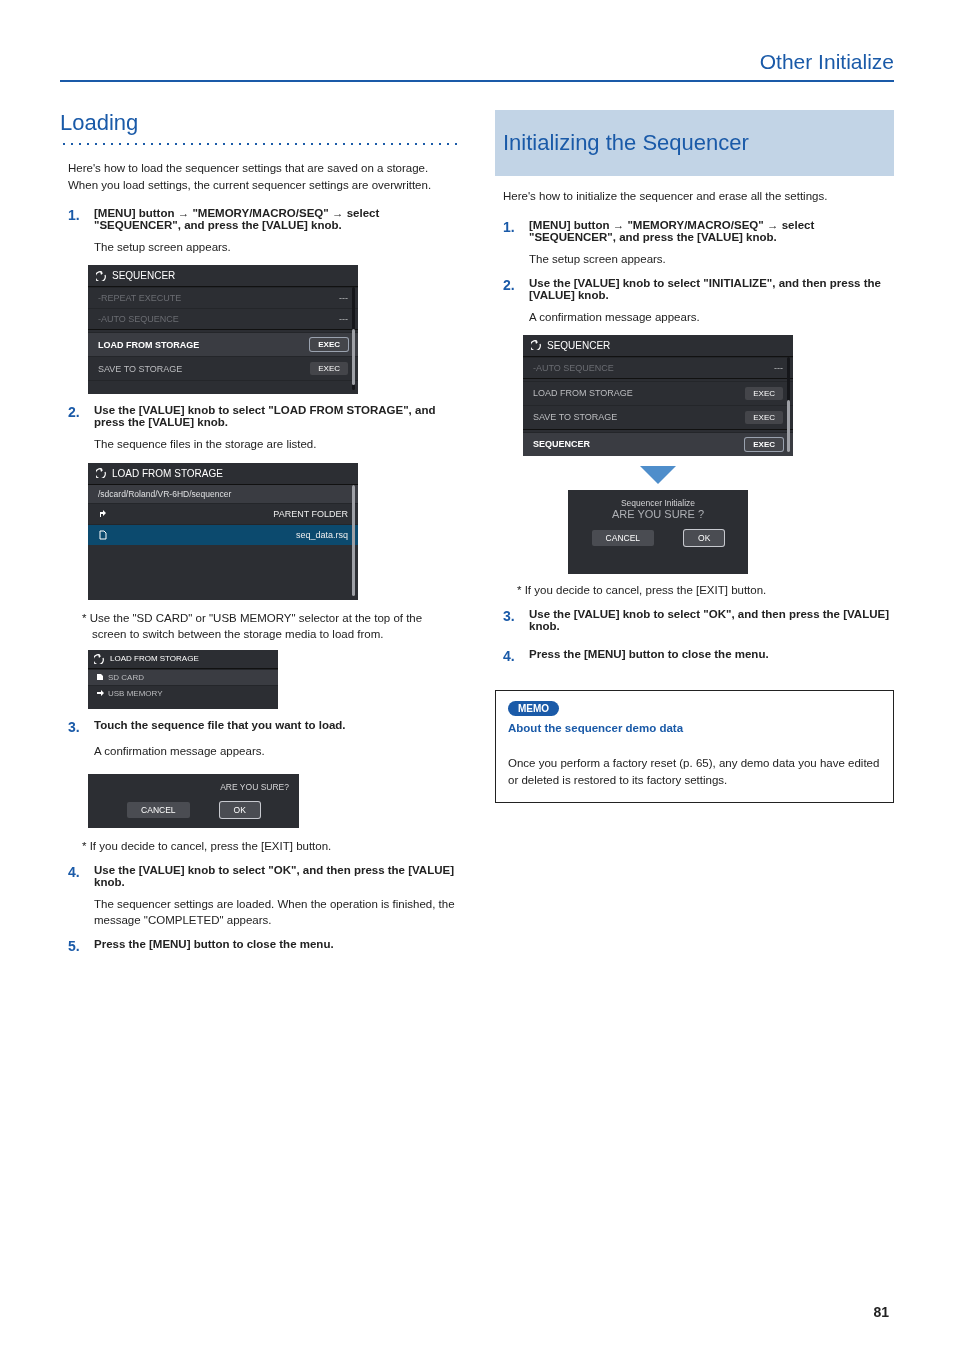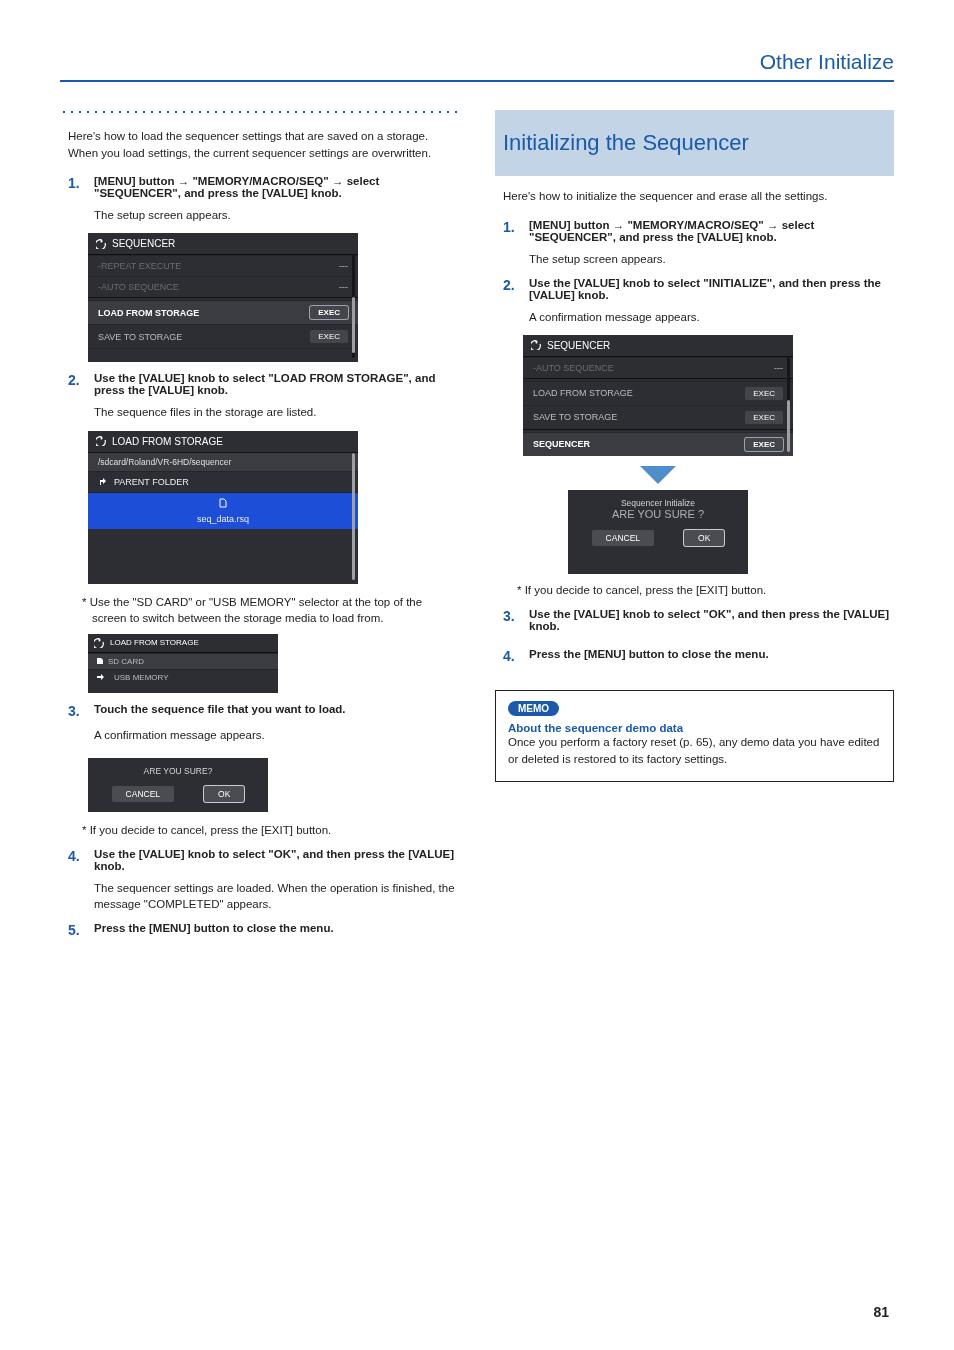--- a/index.html
+++ b/index.html
@@ -92,31 +92,31 @@
     font-size: 8px;
     padding: 2px 8px;
     border-radius: 2px;
   }
   .exec.highlight { box-shadow: 0 0 0 1px #9aa2af; }
   .ss-row.highlight { background: #3a3c42; font-weight: 700; color:#fff; }
   .ss-scroll { position:absolute; right:3px; top:22px; bottom:4px; width:3px; background:#15161a; border-radius:2px; }
   .ss-scroll .thumb { position:absolute; left:0; right:0; background:#9ea0a6; border-radius:2px; }
 
   .ss .path { background:#3a3c42; padding:4px 10px; color:#dfe0e2; font-size:8.5px; }
-  .folder-row { display:flex; align-items:center; gap:6px; padding:5px 10px; border-top:1px solid #24262a; }
+  .folder-row { display:flex; align-items:center; gap:6px; padding:5px 10px; border-top:1px solid #24262a;justify-content:space-between; }
   .file-ico, .fold-ico { width:10px; height:10px; }
 
   .small-ss { width: 190px; margin-left: 28px; font-size:8px; }
   .small-ss .ss-head { font-size: 8px; padding:4px 6px;}
   .small-ss .ss-row { padding:3px 8px; font-size:8px; }
 
   
   .confirm {
-    width: 180px; margin: 15px 0 10px 28px;
-    background: #2c2e33; color:#fff; text-align:center;
+    width: 211px; margin: 15px 0 10px 28px;
+    background: #2c2e33; color:#fff; text-align:right;
     padding: 8px 10px 10px; font-size: 9px;
   }
   .confirm .q { margin-bottom:10px; color:#d5d5d7; font-size:8.5px; }
   .confirm .btns { display:flex; justify-content:center; gap:30px; }
   .confirm .btn { background:#4a4c52; padding:3px 14px; border-radius:2px; font-size:8.5px; }
   .confirm .btn.ok { box-shadow: 0 0 0 1px #c7c9cf; }
 
   
   .arrow-down {
     width:0;height:0;
@@ -142,37 +142,38 @@
     padding: 10px 12px 14px;
     margin-top: 26px;
   }
   .memo-badge {
     display:inline-block;
     background:#1a5aa8; color:#fff;
     font-weight:700; font-size:10px;
     padding: 2px 10px; border-radius: 10px;
     margin-bottom: 6px;
   }
-  .memo-title { color:#1a5aa8; font-weight:700; margin-bottom:0; }
+  .memo-title { color:#1a5aa8; font-weight:700; margin-bottom:21px; }
   .memo-body { line-height:1.45; }
 
   .page-num {
     position: absolute;
     bottom: 30px; right: 65px;
     font-weight: 700; font-size: 14px;
   }
 </style>
 </head>
 <body>
 
 <div class="page-header">Other Initialize</div>
 
 <div class="columns">
 
   <div class="col">
+    <h2 class="sec-title">Loading</h2>
     <div class="dots"></div>
     <p class="intro">Here's how to load the sequencer settings that are saved on a storage. When you load settings, the current sequencer settings are overwritten.</p>
 
     <div class="step">
       <div class="step-num">1.</div>
       <div class="step-body">
         <b>[MENU] button</b>
         <span class="arrow"> → </span>
         <b>"MEMORY/MACRO/SEQ"</b>
         <span class="arrow"> → </span>
@@ -226,21 +227,21 @@
             </svg></span>
         <span>LOAD FROM STORAGE</span>
       </div>
       <div class="path">/sdcard/Roland/VR-6HD/sequencer</div>
       <div class="folder-row">
         <svg class="fold-ico" viewBox="0 0 10 10">
             <path d="M2 8 L2 3 L5 3 L5 1 L8 4 L5 7 L5 5 L3 5 L3 8 Z" fill="#fff"></path>
           </svg>
         <span>PARENT FOLDER</span>
       </div>
-      <div class="folder-row" style="background:#1d4ed8;flex-direction:column;">
+      <div class="folder-row" style="background:#0c4a6e;">
         <svg class="file-ico" viewBox="0 0 10 10">
             <path d="M2 1 L6 1 L8 3 L8 9 L2 9 Z" fill="none" stroke="#fff" stroke-width="1"></path>
           </svg>
         <span>seq_data.rsq</span>
       </div>
       <div style="height:55px;"></div>
       <div class="ss-scroll">
           <div class="thumb" style="top:0; height:100%;"></div>
         </div>
     </div>
@@ -257,21 +258,21 @@
       </div>
       <div class="ss-row" style="background:#3a3c42;">
         <span style="display:flex;align-items:center;gap:4px;">
             <svg width="8" height="8" viewBox="0 0 8 8">
               <path d="M1 1 L5 1 L7 3 L7 7 L1 7 Z" fill="#fff"></path>
             </svg>
             <span>SD CARD</span>
           </span>
       </div>
       <div class="ss-row">
-        <span style="display:flex;align-items:center;gap:10px;">
+        <span style="display:flex;align-items:center;gap:4px;">
             <svg width="8" height="8" viewBox="0 0 8 8">
               <path d="M1 3 L5 3 L5 1 L8 4 L5 7 L5 5 L1 5 Z" fill="#fff"></path>
             </svg>
             <span>USB MEMORY</span>
           </span>
       </div>
       <div style="height:8px;"></div>
     </div>
 
     <div class="step">

